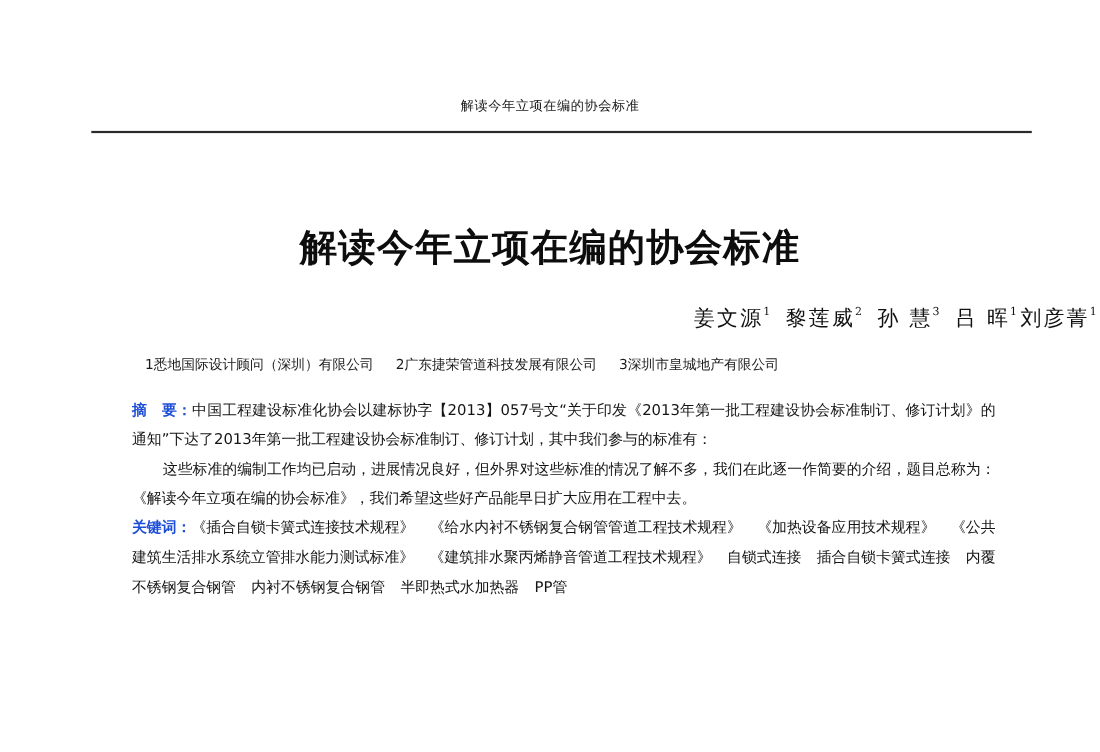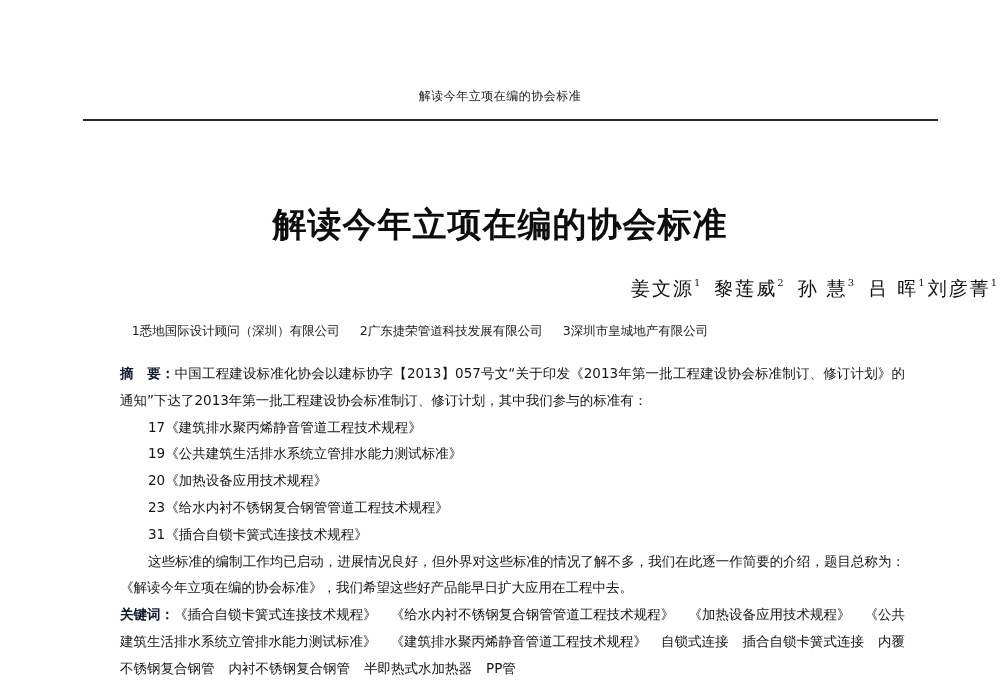--- a/index.html
+++ b/index.html
@@ -73,21 +73,21 @@
       position: absolute;
       left: 120px;
       top: 360px;
       width: 785px;
       font-size: 13.5px;
       line-height: 26.8px;
       color: #141414;
       font-family: "DejaVu Sans", "Liberation Sans", sans-serif;
     }
     .para { margin: 0; text-align: justify; text-align-last: left; }
-    .label { font-weight: bold; color: #0f172a; }
+    .label { font-weight: bold; color: #1d4ed8; }
     .std-list { margin: 0; padding: 0; list-style: none; }
     .std-list li { padding-left: 28px; }
     .indent { text-indent: 28px; }
     .keywords span.kw { margin-right: 14px; }
   </style>
 </head>
 <body>
 
 <div class="running-head">解读今年立项在编的协会标准</div>
 <div class="header-rule"></div>
@@ -104,24 +104,17 @@
 <div class="affiliations">
   <span>1悉地国际设计顾问（深圳）有限公司</span>
   <span>2广东捷荣管道科技发展有限公司</span>
   <span>3深圳市皇城地产有限公司</span>
 </div>
 
 <div class="body">
   <p class="para">
     <span class="label">摘　要：</span><span>中国工程建设标准化协会以建标协字【2013】057号文“关于印发《2013年第一批工程建设协会标准制订、修订计划》的通知”下达了2013年第一批工程建设协会标准制订、修订计划，其中我们参与的标准有：</span>
   </p>
-  <ul class="std-list">
-    <li>17《建筑排水聚丙烯静音管道工程技术规程》</li>
-    <li>19《公共建筑生活排水系统立管排水能力测试标准》</li>
-    <li>20《加热设备应用技术规程》</li>
-    <li>23《给水内衬不锈钢复合钢管管道工程技术规程》</li>
-    <li>31《插合自锁卡簧式连接技术规程》</li>
-  </ul>
   <p class="para indent">这些标准的编制工作均已启动，进展情况良好，但外界对这些标准的情况了解不多，我们在此逐一作简要的介绍，题目总称为：《解读今年立项在编的协会标准》，我们希望这些好产品能早日扩大应用在工程中去。</p>
   <p class="para keywords">
     <span class="label">关键词：</span><span class="kw">《插合自锁卡簧式连接技术规程》</span><span class="kw">《给水内衬不锈钢复合钢管管道工程技术规程》</span><span class="kw">《加热设备应用技术规程》</span><span class="kw">《公共建筑生活排水系统立管排水能力测试标准》</span><span class="kw">《建筑排水聚丙烯静音管道工程技术规程》</span><span class="kw">自锁式连接</span><span class="kw">插合自锁卡簧式连接</span><span class="kw">内覆不锈钢复合钢管</span><span class="kw">内衬不锈钢复合钢管</span><span class="kw">半即热式水加热器</span><span class="kw">PP管</span>
   </p>
 </div>
 
 </body></html>

